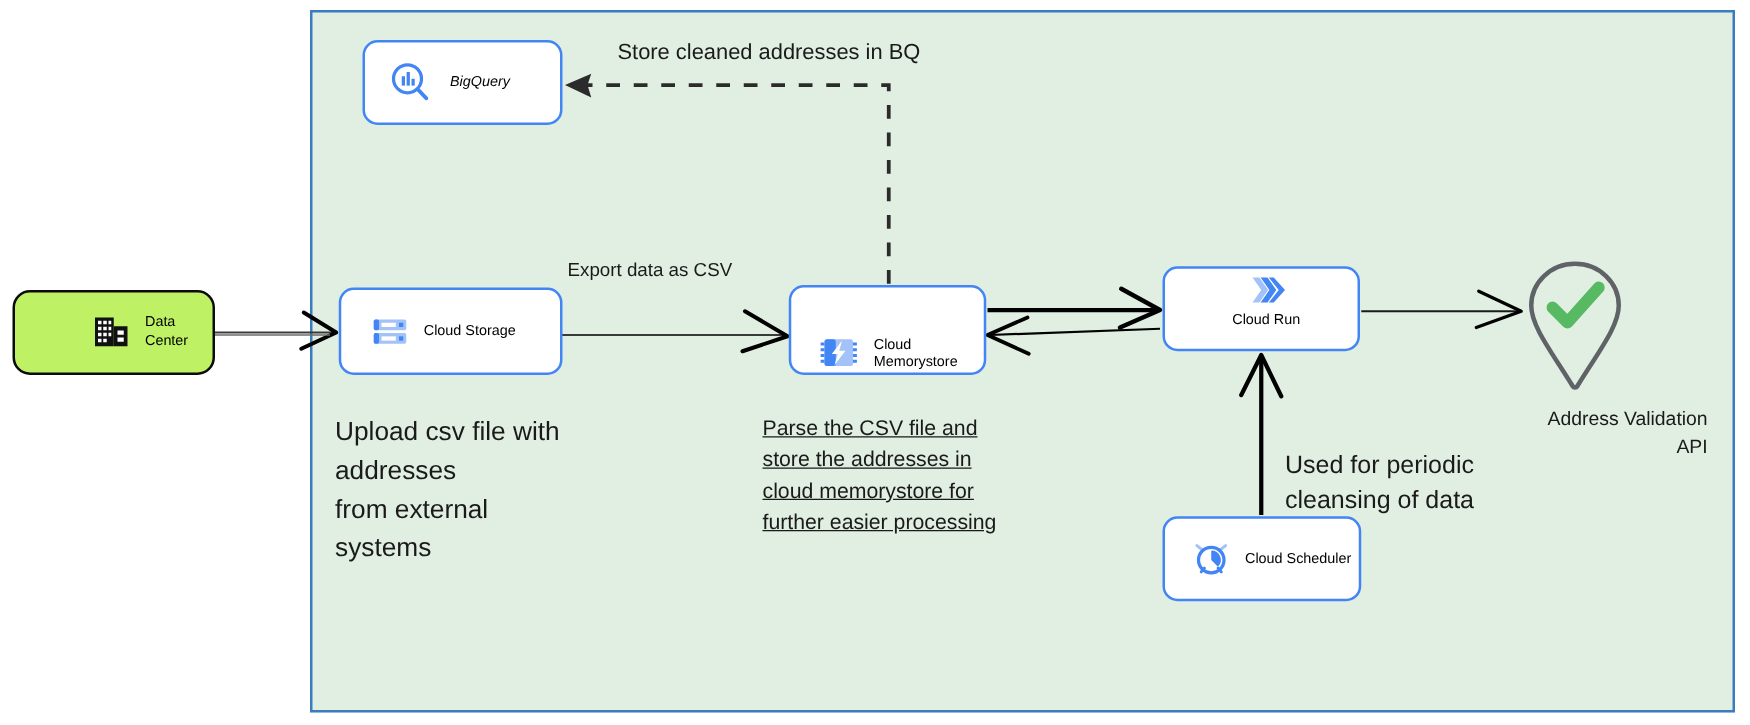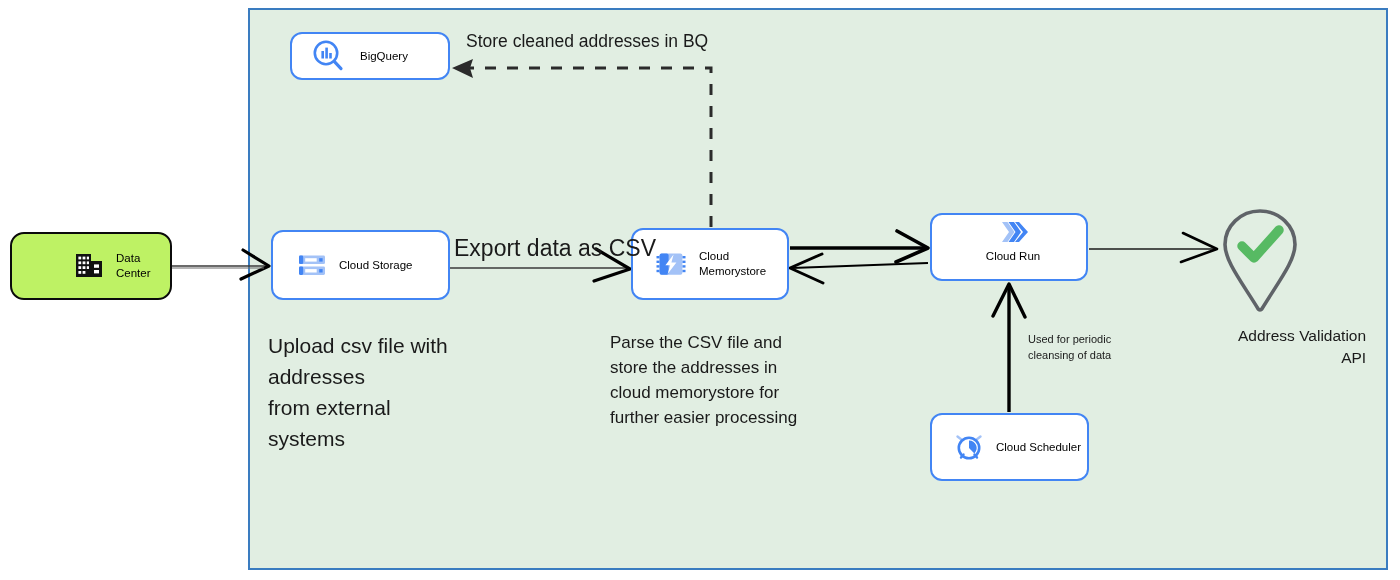--- a/index.html
+++ b/index.html
@@ -61,33 +61,33 @@
     align-items: center;
     justify-content: center;
   }
   .node-label {
     font-size: 11.5px;
     color: #000000;
     line-height: 1.28;
     white-space: pre-line;
   }
   
-  #node-bigquery   { left: 290px; top: 32px;  width: 160px; height: 48px; }
+  #node-bigquery   { left: 290px; top: 32px;  width: 160px; height: 68px; font-style: italic; }
   #node-bigquery .node-icon  { width: 52px; margin-left: 10px; }
   #node-bigquery .node-label { margin-left: 6px; }
 
   #node-datacenter { left: 10px;  top: 232px; width: 162px; height: 68px; }
   #node-datacenter .node-icon  { width: 46px; margin-left: 14px; }
   #node-datacenter .node-label { margin-left: 4px; }
 
   #node-storage    { left: 271px; top: 230px; width: 179px; height: 70px; }
   #node-storage .node-icon  { width: 46px; margin-left: 16px; }
   #node-storage .node-label { margin-left: 4px; }
 
-  #node-memorystore{ left: 631px; top: 228px; width: 158px; height: 72px; }
+  #node-memorystore{ left: 631px; top: 228px; width: 158px; height: 72px; align-items: flex-end; }
   #node-memorystore .node-icon  { width: 44px; margin-left: 16px; }
   #node-memorystore .node-label { margin-left: 6px; }
 
   #node-cloudrun   { left: 930px; top: 213px; width: 158px; height: 68px; flex-direction: column; }
   #node-cloudrun .node-icon  { width: 46px; margin-left: 12px; }
   #node-cloudrun .node-label { margin-left: 8px; }
 
   #node-scheduler  { left: 930px; top: 413px; width: 159px; height: 68px; }
   #node-scheduler .node-icon  { width: 46px; margin-left: 14px; }
   #node-scheduler .node-label { margin-left: 4px; }
@@ -99,25 +99,25 @@
     top: 206px;
     width: 82px;
     height: 110px;
   }
   
   .free-text {
     position: absolute;
     color: #1a1a1a;
     white-space: pre-line;
   }
-  #label-store-bq    { left: 466px;  top: 31px;  font-size: 17.5px; }
-  #label-export-csv  { left: 454px;  top: 235px; font-size: 23px; }
+  #label-store-bq    { left: 494px;  top: 31px;  font-size: 17.5px; }
+  #label-export-csv  { left: 454px;  top: 208px; font-size: 15px; }
   #note-upload       { left: 268px;  top: 331px; font-size: 21px; line-height: 1.47; }
-  #note-parse        { left: 610px;  top: 331px; font-size: 17px; line-height: 1.47; }
-  #note-periodic     { left: 1028px; top: 332px; font-size: 11px; line-height: 1.42; }
+  #note-parse        { left: 610px;  top: 331px; font-size: 17px; line-height: 1.47; text-decoration: underline; }
+  #note-periodic     { left: 1028px; top: 358px; font-size: 20px; line-height: 1.42; }
   #label-validation  { left: 1238px; top: 325px; font-size: 15.5px; line-height: 1.42; text-align: right; }
 </style>
 </head>
 <body>
 
 <div id="canvas">
 
   <div class="cloud-boundary"></div>
 
   <svg class="svg-layer" viewBox="0 0 1400 580" xmlns="http://www.w3.org/2000/svg">

